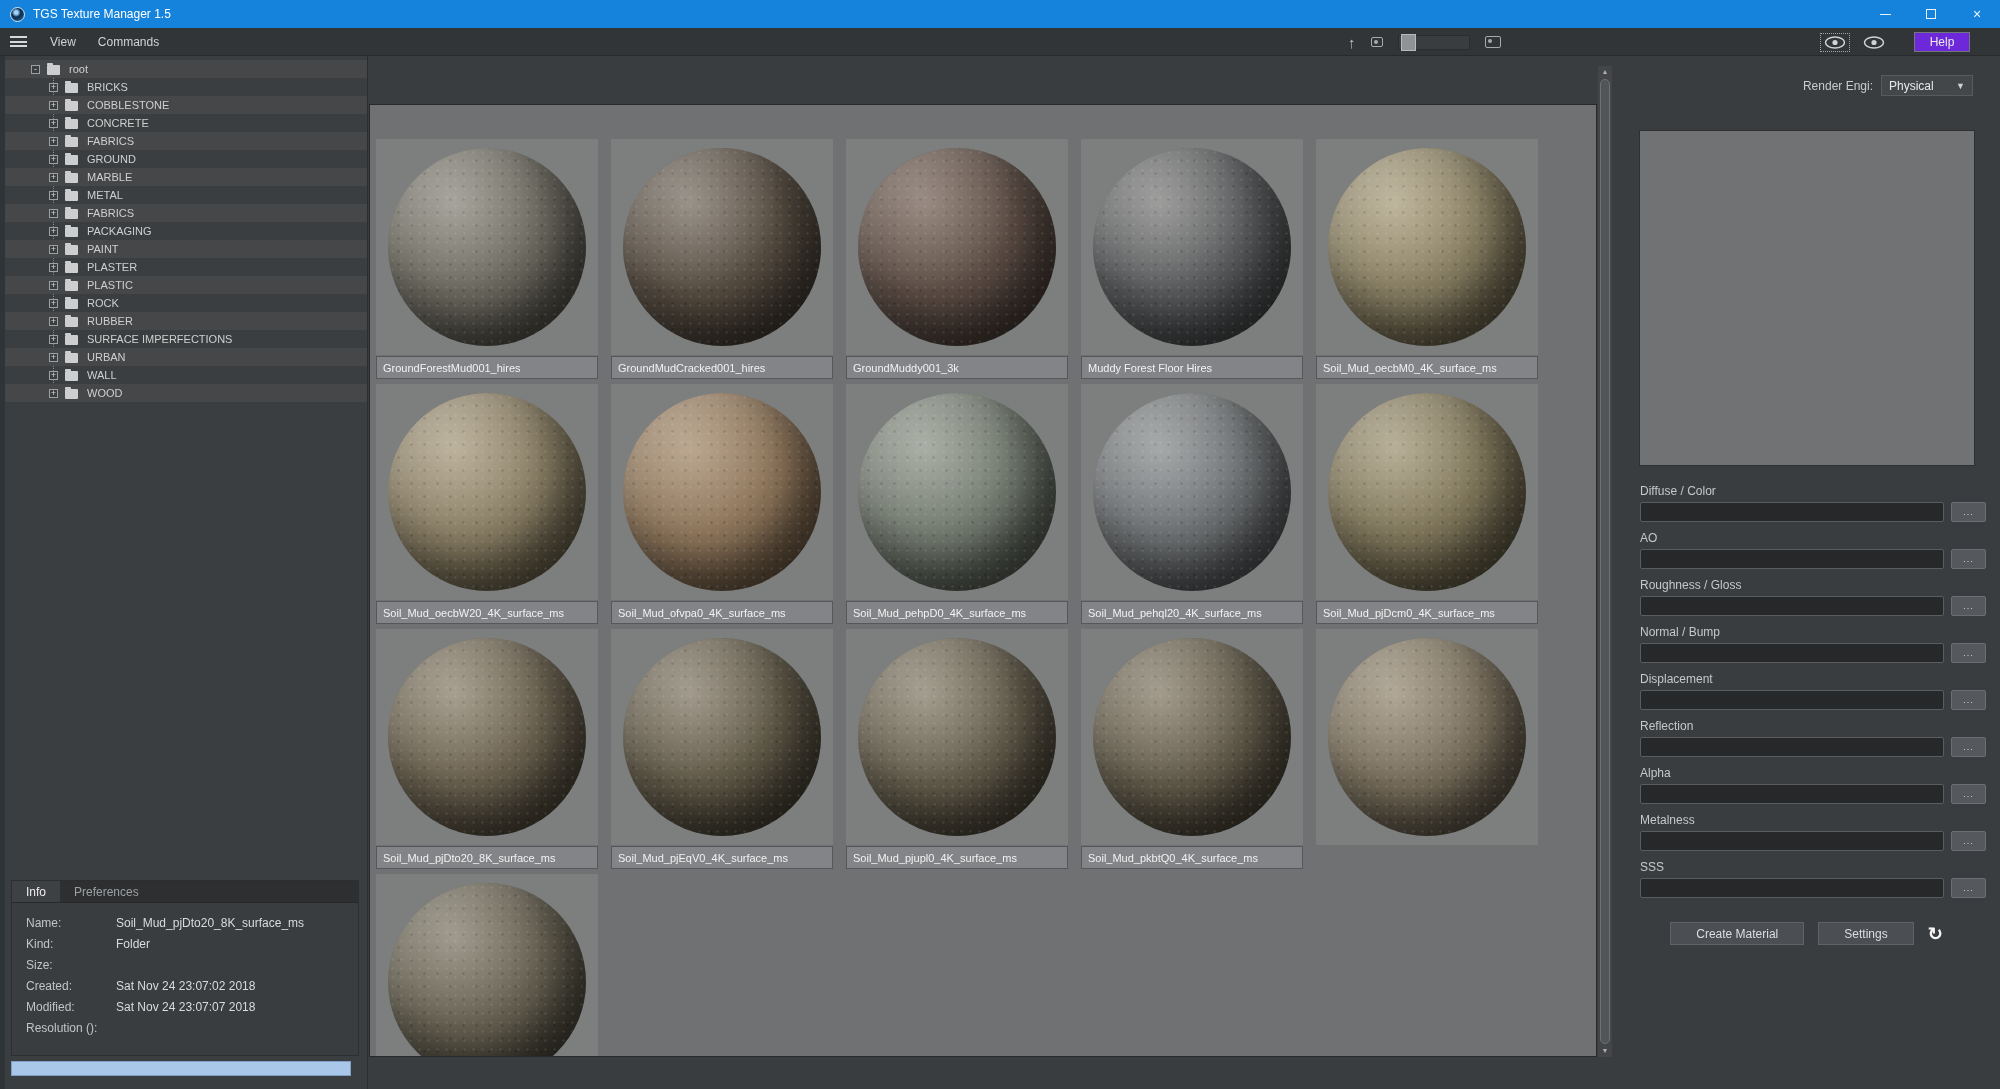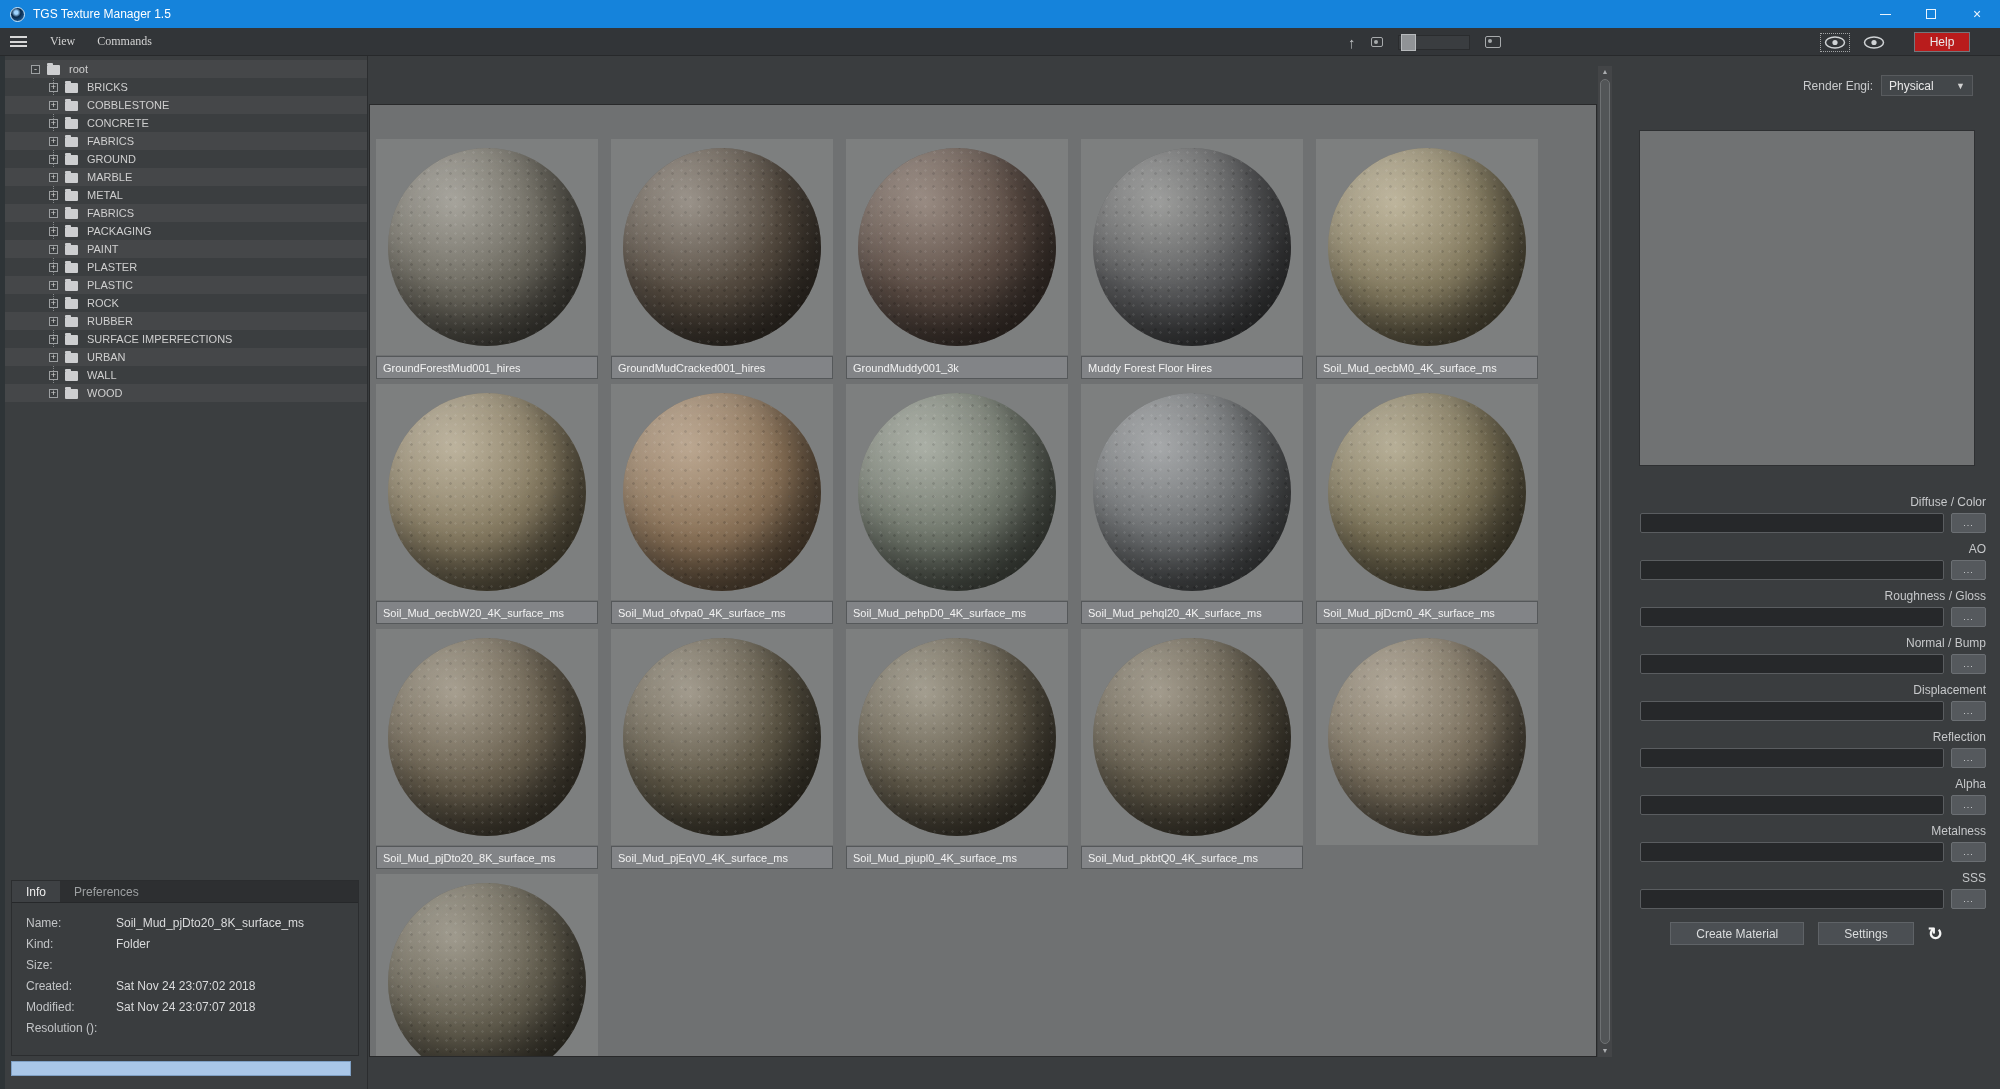--- a/index.html
+++ b/index.html
@@ -26,21 +26,21 @@
   .icon-up{color:#bcbfc1;font-size:15px;line-height:1;}
   .thumb-icon{border:1px solid #a7aaac;border-radius:2px;position:relative;}
   .thumb-icon.small{width:12px;height:10px;}
   .thumb-icon.large{width:16px;height:12px;}
   .thumb-icon::after{content:"";position:absolute;left:2px;top:2px;width:4px;height:4px;border-radius:50%;background:#a7aaac;}
   .size-slider{width:72px;height:15px;background:#3a3d40;border:1px solid #2a2c2e;position:relative;}
   .slider-handle{position:absolute;left:2px;top:-2px;width:15px;height:17px;background:#909396;border:1px solid #b7babc;}
   .toolbar-right{position:absolute;right:30px;top:0;height:28px;display:flex;align-items:center;gap:9px;}
   .eye-wrap{padding:2px 3px;border:1px dotted transparent;display:flex;align-items:center;}
   .eye-wrap.selected{border-color:rgba(255,255,255,.55);}
-  .help-btn{width:56px;height:20px;background:#b91c1c;border:1px solid #73777c;color:#ebebeb;display:flex;align-items:center;justify-content:center;font-size:12px;margin-left:16px;}
+  .help-btn{width:56px;height:20px;background:#6d28d9;border:1px solid #73777c;color:#ebebeb;display:flex;align-items:center;justify-content:center;font-size:12px;margin-left:16px;}
   
   .main{position:absolute;top:56px;left:0;right:0;bottom:0;}
   
   .sidebar{position:absolute;left:0;top:0;width:368px;bottom:0;background:#3b3e40;border-right:1px solid #2b2d2f;border-left:5px solid #2e3437;}
   .tree{position:absolute;top:4px;left:0;right:0;}
   .tree-vline{position:absolute;left:48px;top:13px;height:324px;width:0;border-left:1px dotted #85888a;}
   .tree-row{height:18px;display:flex;align-items:center;font-size:11px;color:#cfcfcf;position:relative;}
   .tree-row.stripe{background:#454749;}
   .tree-row.root{padding-left:26px;}
   .tree-row.child{padding-left:44px;}
@@ -75,21 +75,21 @@
   .vscroll{position:absolute;left:1598px;top:10px;width:14px;bottom:32px;background:#434547;}
   .vs-arrow{position:absolute;left:0;right:0;height:12px;color:#aaadaf;font-size:7px;text-align:center;line-height:12px;}
   .vs-arrow.up{top:0;} .vs-arrow.down{bottom:0;}
   .vthumb{position:absolute;left:2px;right:2px;top:13px;bottom:13px;background:#525557;border:1px solid #6e7173;border-radius:6px;}
   
   .right-panel{position:absolute;left:1613px;right:0;top:0;bottom:0;background:#3a3d3f;}
   .re-row{position:absolute;top:19px;right:27px;display:flex;align-items:center;gap:8px;font-size:12px;color:#c9cbcd;}
   .re-select{width:92px;height:21px;background:#43474a;border:1px solid #585b5e;color:#e8e8e8;display:flex;align-items:center;justify-content:space-between;padding:0 7px;font-size:12px;}
   .re-chevron{font-size:9px;color:#d2d2d2;}
   .preview{position:absolute;left:26px;top:74px;width:336px;height:336px;background:#707273;border:1px solid #2e3032;}
-  .slots{position:absolute;left:27px;right:14px;top:439px;text-align:right;}
+  .slots{position:absolute;left:27px;right:14px;top:428px;}
   .slot{margin-bottom:9px;}
   .slot-label{font-size:12px;color:#c6c8ca;margin-bottom:4px;height:14px;}
   .slot-row{display:flex;gap:7px;height:20px;}
   .slot-input{flex:1;background:#26282a;border:1px solid #5a5d60;border-radius:2px;}
   .browse-btn{width:35px;background:#55595d;border:1px solid #6b6f73;border-radius:2px;color:#d2d4d6;font-size:9px;display:flex;align-items:center;justify-content:center;letter-spacing:1px;}
   .panel-buttons{position:absolute;left:0;right:0;top:866px;display:flex;justify-content:center;gap:14px;align-items:center;}
   .panel-btn{height:23px;padding:0 25px;background:#4b4f53;border:1px solid #5f6367;color:#dcdedf;font-size:12px;display:flex;align-items:center;}
   .refresh{color:#f5f5f5;font-size:18px;font-weight:bold;line-height:1;}
 </style>
 </head>
@@ -106,21 +106,21 @@
         <span class="max-glyph"></span>
       </div>
     <div class="win-btn">
         <span>×</span>
       </div>
   </div>
 </div>
 
 <div class="menubar">
   <div class="burger"></div>
-  <div id="menu-items" style="display:flex;font-family:Liberation Serif, serif;">
+  <div id="menu-items" style="display:flex;">
       <div class="menu-item">View</div>
       <div class="menu-item">Commands</div>
     </div>
 
   <div class="toolbar-center">
     <span class="icon-up">↑</span>
     <span class="thumb-icon small"></span>
     <div class="size-slider">
       <div class="slider-handle"></div>
     </div>

